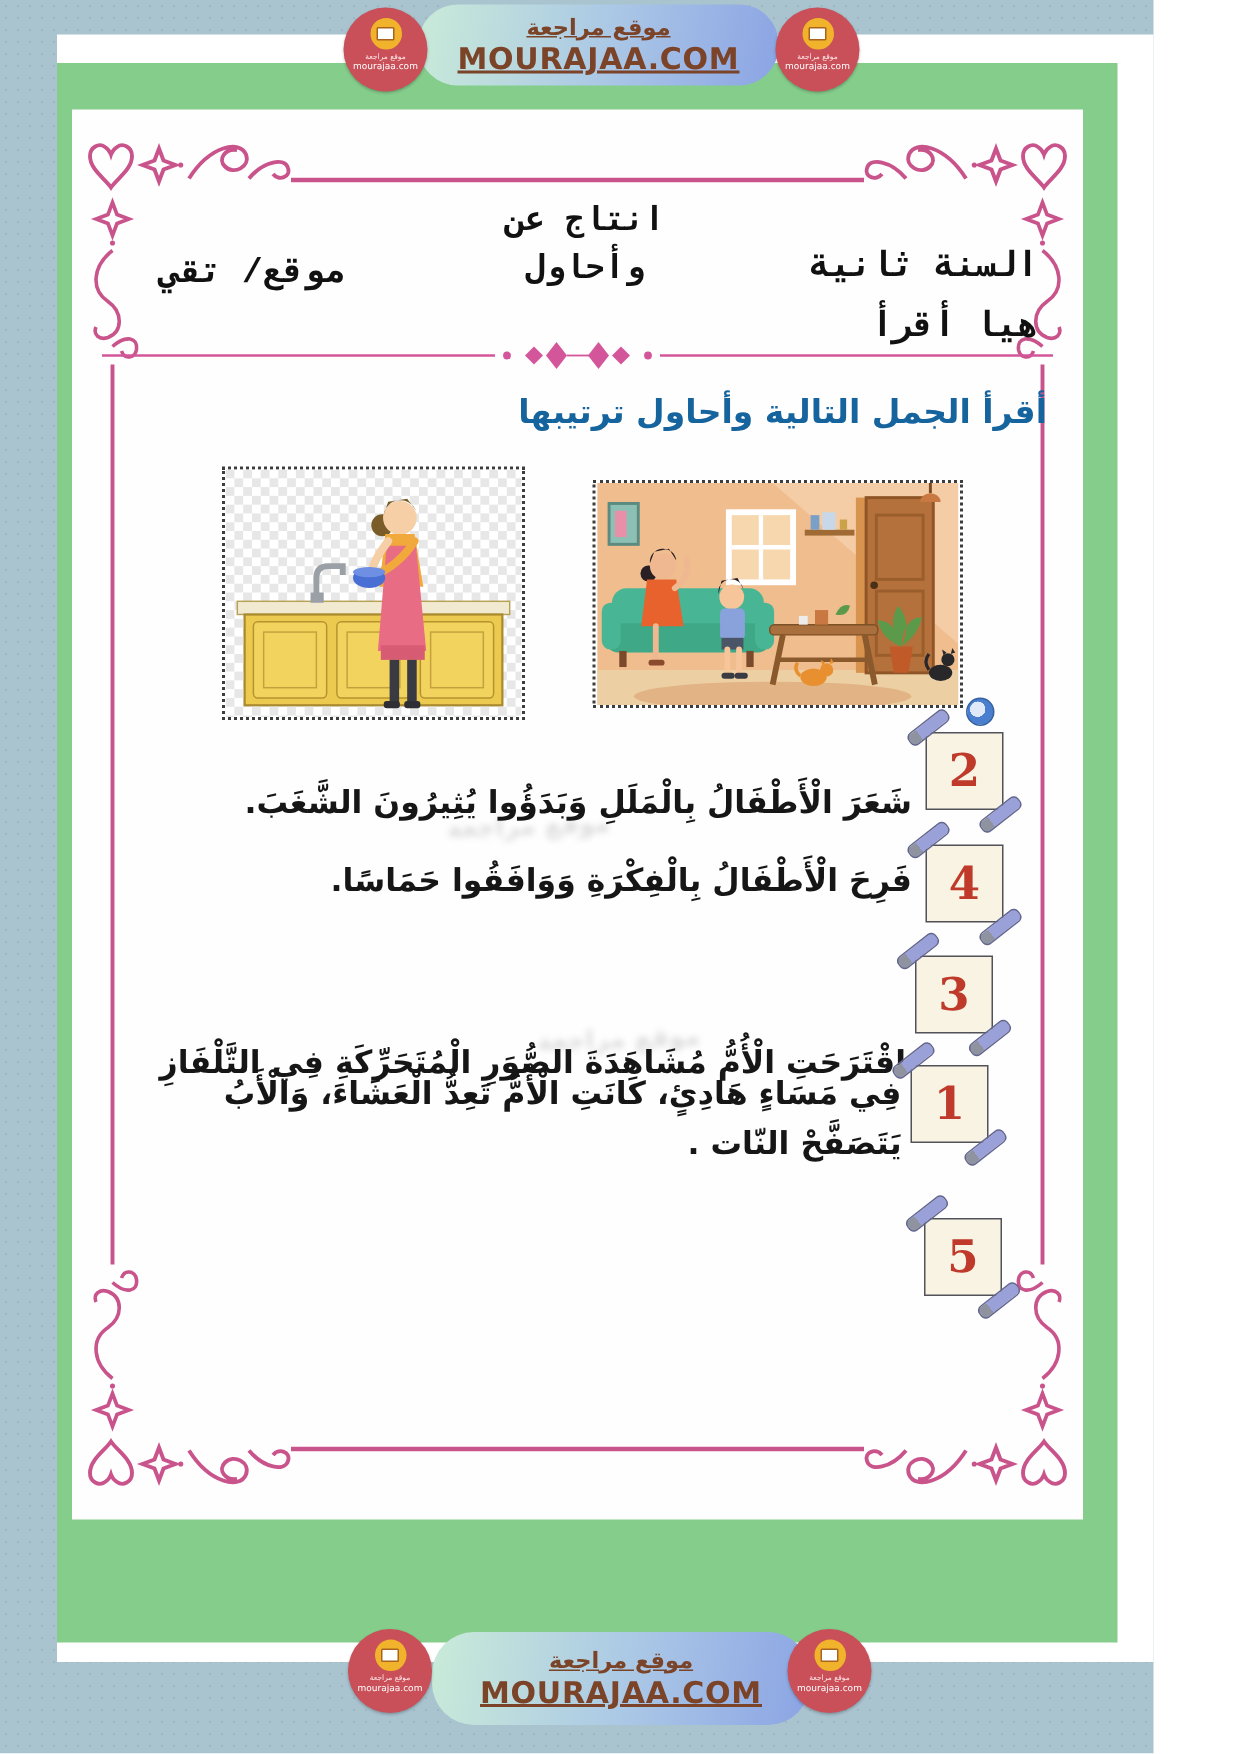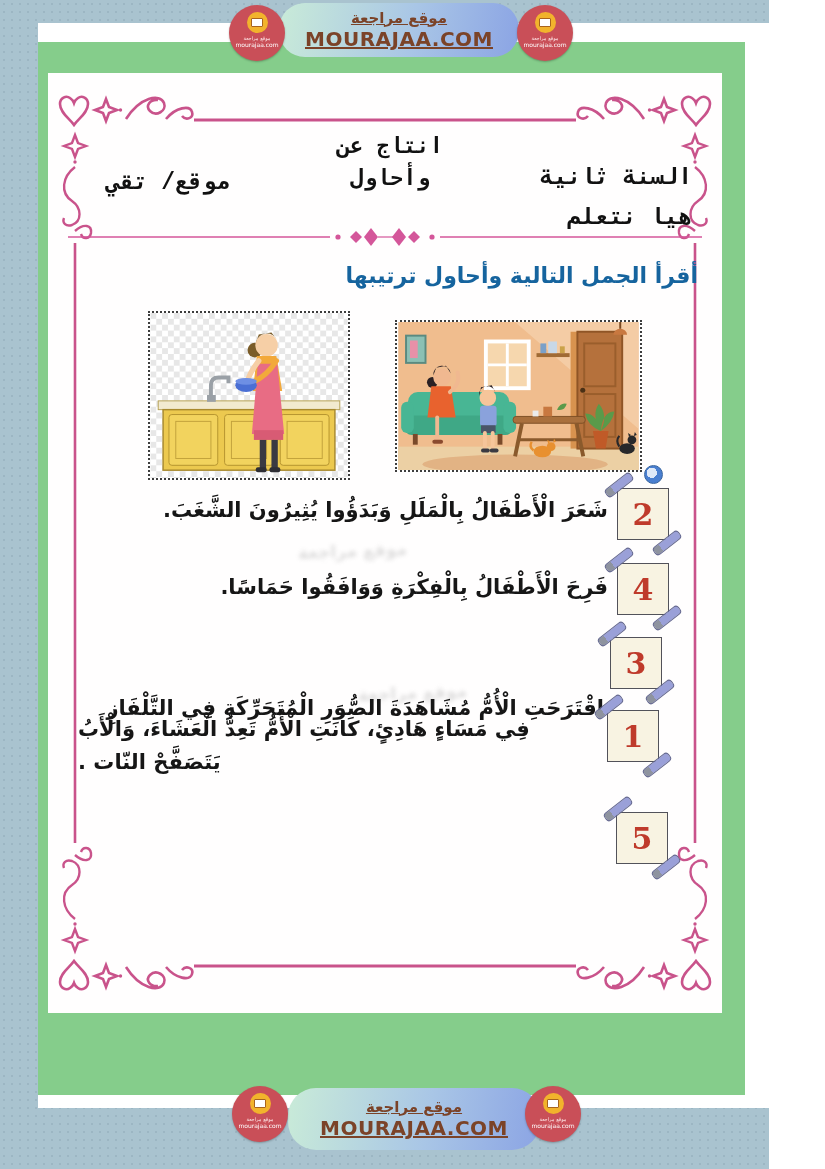--- a/index.html
+++ b/index.html
@@ -55,24 +55,24 @@
   
   .num-box{position:absolute;width:52px;height:52px;background:#f8f3e2;border:1.6px solid #52525a;
     box-sizing:border-box;display:flex;align-items:center;justify-content:center;}
   .num-box::before,.num-box::after{content:"";position:absolute;width:30px;height:8px;border-radius:4px;
     background:linear-gradient(90deg,#8e939f 0 24%,#9aa0d8 24%);border:1px solid #63678f;}
   .num-box::before{left:-15px;top:-9px;transform:rotate(-38deg);}
   .num-box::after{right:-15px;bottom:-9px;transform:rotate(-38deg);}
   .num{font-family:"DejaVu Serif",serif;font-size:30px;font-weight:bold;color:#bf3a2b;}
   .sent{position:absolute;direction:rtl;text-align:right;font-size:21px;font-weight:bold;color:#161616;
     line-height:1.55;left:30px;}
-  .b1{left:569px;top:415px;} .s1{top:421px;right:114px;}
+  .b1{left:569px;top:415px;} .s1{top:446px;right:114px;}
   .b2{left:569px;top:490px;} .s2{top:498px;right:114px;padding-left:17px;}
   .b3{left:562px;top:564px;} .s3{top:571px;right:118px;margin-top:48px;}
-  .b4{left:559px;top:637px;} .s4{top:640px;right:121px;text-align:left;}
+  .b4{left:559px;top:637px;} .s4{top:640px;right:121px;text-align:right;}
   .b5{left:568px;top:739px;} .s5{top:759px;right:115px;}
 
   .watermark{position:absolute;direction:rtl;color:#8a8a8a;opacity:.28;filter:blur(2px);
     font-size:17px;font-weight:bold;transform:rotate(-2deg);}
   .wm1{left:250px;top:468px;} .wm2{left:310px;top:610px;}
 </style>
 </head>
 <body>
 
 <div class="screen">
@@ -140,21 +140,21 @@
         <path d="M302,164 L308,158 L314,164 L308,170 Z" stroke="none"></path>
         <path d="M316,164 L323,155 L330,164 L323,173 Z" stroke="none"></path>
         <path d="M344,164 L351,155 L358,164 L351,173 Z" stroke="none"></path>
         <path d="M360,164 L366,158 L372,164 L366,170 Z" stroke="none"></path>
         <circle cx="384" cy="164" r="2.6" stroke="none"></circle>
       </g>
     </svg>
 
     <div class="hdr hdr-level">
       <div class="l1">السنة ثانية</div>
-      <div class="l2">هيا نتعلم</div>
+      <div class="l2">هيا أقرأ</div>
     </div>
     <div class="hdr hdr-topic">
       <div class="l1">انتاج عن</div>
       <div class="l2">وأحاول</div>
     </div>
     <div class="hdr hdr-teacher">موقع/ تقي</div>
 
     <div class="instruction">أقرأ الجمل التالية وأحاول ترتيبها</div>
 
     <div class="pic pic-kitchen">

